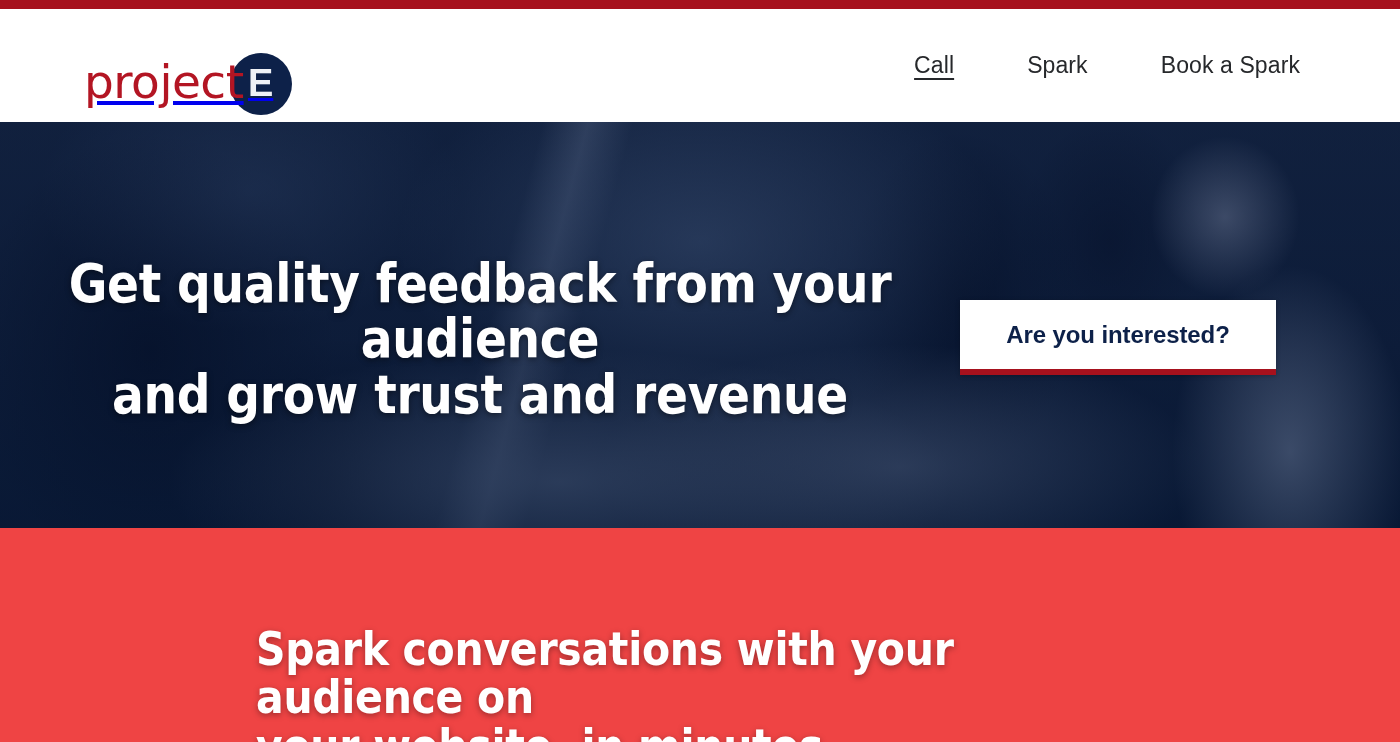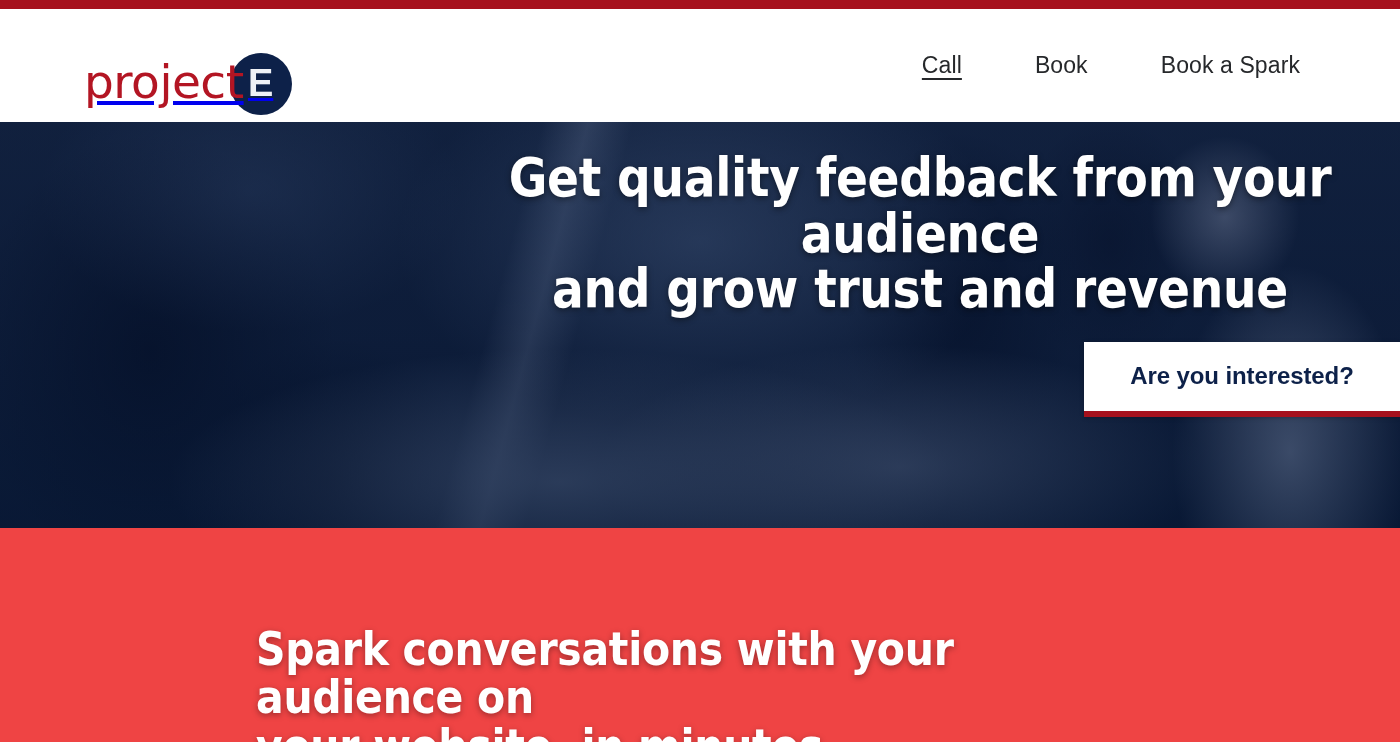--- a/index.html
+++ b/index.html
@@ -134,22 +134,21 @@
   }
   .hero-overlay {
     position: absolute;
     inset: 0;
     background: linear-gradient(180deg, rgba(10,28,66,0.60) 0%, rgba(8,26,62,0.66) 55%, rgba(6,24,58,0.72) 100%);
   }
   .hero-inner {
     position: absolute;
     inset: 0;
     display: flex;
-    flex-direction: column;
-    align-items: flex-end;
+    align-items: center;
   }
   .hero-title {
     margin-top: 28px;
     width: 960px;
     text-align: center;
     font-family: "DejaVu Sans Condensed", "Liberation Sans Narrow", "Liberation Sans", sans-serif;
     font-size: 54px;
     font-weight: 700;
     line-height: 1.03;
     color: #ffffff;
@@ -212,21 +211,21 @@
 
     <a class="logo" href="#">
       <span class="logo-word">project</span>
       <span class="logo-badge">
         <span class="logo-badge-letter">E</span>
       </span>
     </a>
 
     <nav class="main-nav">
       <a class="nav-link is-active" href="#">Call</a>
-      <a class="nav-link" href="#">Book</a>
+      <a class="nav-link" href="#">Spark</a>
       <a class="nav-link" href="#">Book a Spark</a>
     </nav>
 
   </header>
 
   <section class="hero">
     <div class="hero-photo"></div>
     <div class="hero-overlay"></div>
     <div class="hero-inner">
       <h1 class="hero-title">

